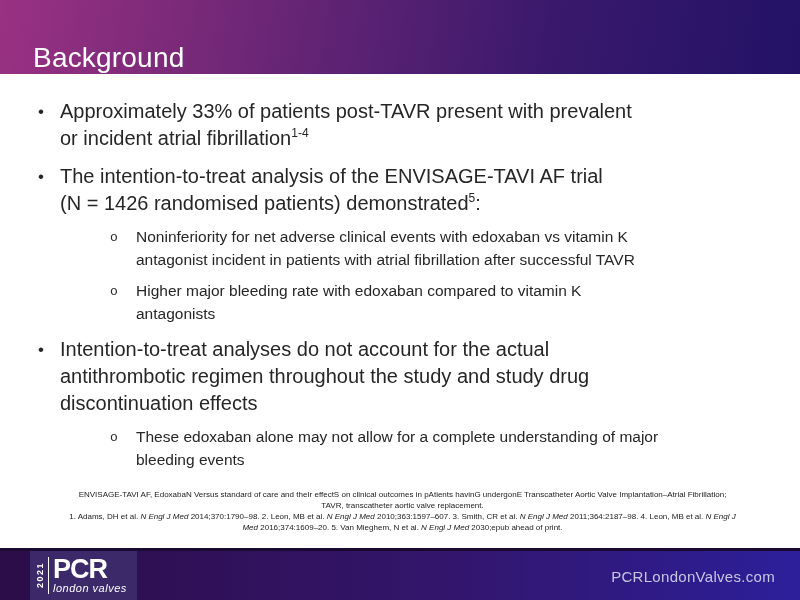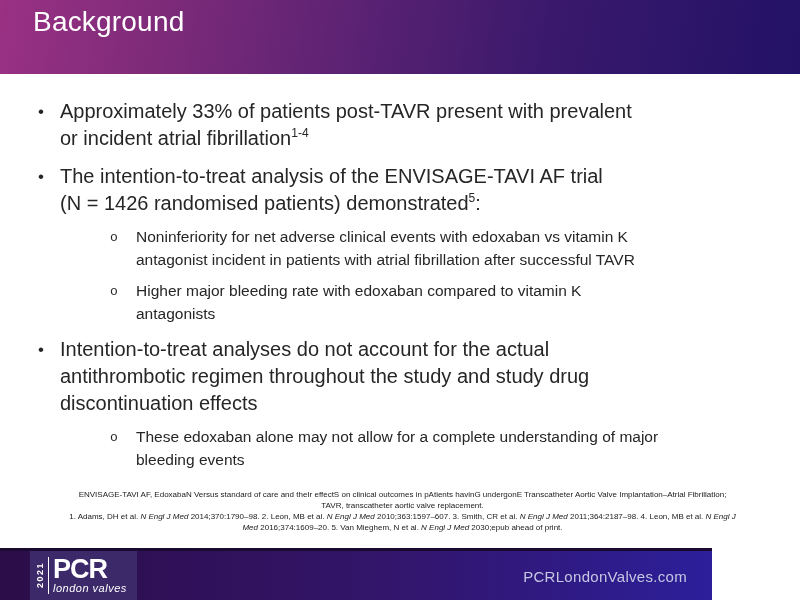--- a/index.html
+++ b/index.html
@@ -5,42 +5,42 @@
   * { margin:0; padding:0; box-sizing:border-box; }
   html,body { width:800px; height:600px; overflow:hidden; }
   .slide {
     position:relative; width:800px; height:600px; background:#ffffff;
     font-family:"Liberation Sans", sans-serif; color:#262626; overflow:hidden;
   }
   
   .header {
     position:absolute; top:0; left:0; width:800px; height:74px;
     background:linear-gradient(100deg, #9a3183 0%, #7b2a79 22%, #3a196c 68%, #221266 100%);
-    display:flex; align-items:flex-start; padding:6px 0 0 33px;
+    display:flex; align-items:flex-end; padding:6px 0 0 33px;
   }
   .header-title { color:#ffffff; font-size:28px; font-weight:400; letter-spacing:0.2px; }
   
   .content { position:absolute; top:74px; left:0; width:800px; padding:24px 30px 0 38px; }
   .bullet { display:flex; align-items:flex-start; }
   .bullet .btext { white-space:pre-wrap; }
   .level1 { font-size:20px; line-height:27px; margin-top:11px; color:#262626; }
   .level1:first-child { margin-top:0; }
   .level1 .marker { flex:none; width:22px; font-size:17px; }
   .level2 { font-size:15.5px; line-height:22.5px; margin-top:9px; padding-left:72px; color:#262626; }
   .level2 .marker { flex:none; width:26px; font-family:"Liberation Mono", monospace; font-size:13px; padding-top:1px; }
   sup { font-size:60%; line-height:0; vertical-align:super; }
   
   .footnotes {
     position:absolute; left:33px; right:28px; top:489px;
     font-size:8px; line-height:11px; color:#1a1a1a;
   }
   .fn-line { white-space:pre-wrap;text-align:center; }
   
   .footer {
-    position:absolute; left:0; bottom:0; width:712px; height:52px;
+    position:absolute; left:0; bottom:0; width:800px; height:52px;
     background:linear-gradient(to right, #2c0d49 0%, #33156b 55%, #2c1f9a 100%);
     border-top:3px solid #1b0a30;
   }
   .logo-box {
     position:absolute; left:30px; top:0; bottom:0; width:107px;
     background:#3b2969; display:flex; align-items:center; padding:3px 0 3px 6px;
   }
   .logo-year {
     writing-mode:vertical-rl; transform:rotate(180deg);
     color:#ffffff; font-size:9px; font-weight:bold; letter-spacing:1.5px; line-height:1;

